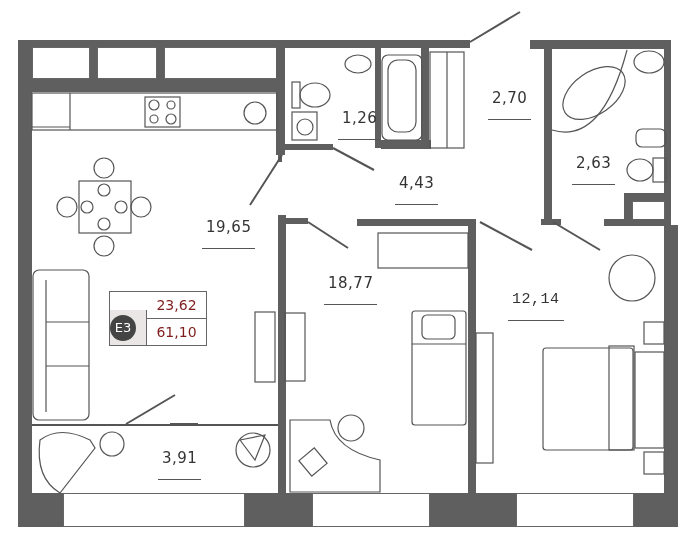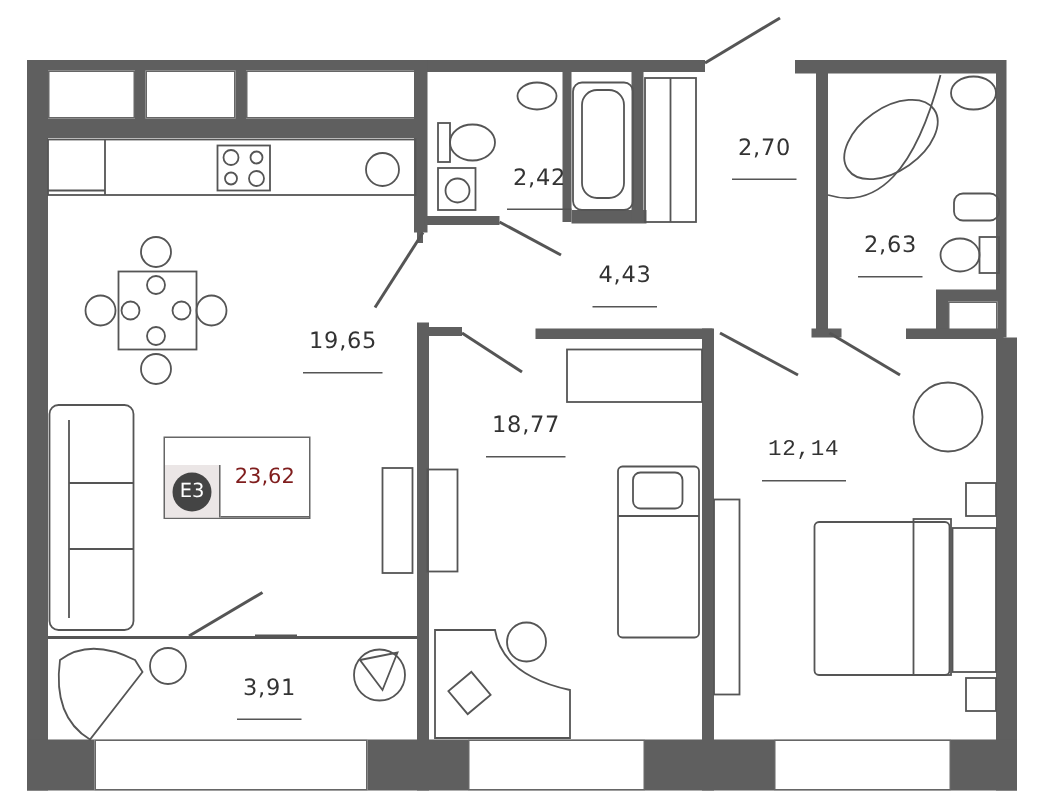--- a/index.html
+++ b/index.html
@@ -2,21 +2,21 @@
 <html><head>
 <meta charset="utf-8">
 <style>
   html,body{margin:0;padding:0;background:#fff;}
   body{width:696px;height:540px;position:relative;overflow:hidden;font-family:"DejaVu Sans",sans-serif;}
   #plan{position:absolute;left:0;top:0;width:696px;height:540px;}
   .wall{position:absolute;background:#5f5f5f;}
   .win{position:absolute;background:#fff;border:1px solid #666;box-sizing:border-box;}
   .room-label{position:absolute;font-size:15px;color:#333;letter-spacing:0.5px;border-bottom:1.3px solid #555;padding:0 4px 12px 4px;line-height:17px;}
   .badge{position:absolute;left:109px;top:291px;width:98px;height:55px;border:1.5px solid #666;box-sizing:border-box;display:flex;background:#fff;}
-  .badge-left{width:36px;background:#ebe6e6;border-right:1.5px solid #666;display:flex;align-items:center;justify-content:center;margin-top:18px;}
+  .badge-left{width:36px;background:#ebe6e6;border-right:1.5px solid #666;display:flex;align-items:center;justify-content:flex-start;margin-top:18px;}
   .badge-circle{width:26px;height:26px;border-radius:50%;background:#444;color:#fff;font-size:13px;display:flex;align-items:center;justify-content:center;}
   .badge-right{flex:1;display:flex;flex-direction:column;}
   .badge-cell{flex:1;display:flex;align-items:center;justify-content:center;font-size:14px;color:#7f1d1d;}
   .badge-cell.top{border-bottom:1.5px solid #666;}
   svg{position:absolute;left:0;top:0;}
 </style>
 </head>
 <body>
 
 <div id="plan">
@@ -134,30 +134,31 @@
       <line x1="282" y1="155" x2="250" y2="205" stroke-width="2"></line>
       <line x1="333" y1="148" x2="374" y2="170" stroke-width="2"></line>
       <line x1="308" y1="222" x2="348" y2="248" stroke-width="2"></line>
       <line x1="480" y1="222" x2="532" y2="250" stroke-width="2"></line>
       <line x1="553" y1="222" x2="600" y2="250" stroke-width="2"></line>
       <line x1="170" y1="424" x2="198" y2="424" stroke-width="2"></line>
     </g>
   </svg>
 
   <div class="room-label" style="left:202px;top:219px;text-align:center;">19,65</div>
-  <div class="room-label" style="left:338px;top:110px;">2,42</div>
+  <div class="room-label" style="left:338px;top:110px;">1,26</div>
   <div class="room-label" style="left:488px;top:90px;">2,70</div>
   <div class="room-label" style="left:395px;top:175px;">4,43</div>
   <div class="room-label" style="left:572px;top:155px;">2,63</div>
   <div class="room-label" style="left:324px;top:275px;">18,77</div>
   <div class="room-label" style="left:508px;top:291px;font-family:Liberation Mono, monospace;">12,14</div>
   <div class="room-label" style="left:158px;top:450px;">3,91</div>
 
   <div class="badge">
     <div class="badge-left">
       <div class="badge-circle">E3</div>
     </div>
     <div class="badge-right">
       <div class="badge-cell top">23,62</div>
+      <div class="badge-cell">61,10</div>
     </div>
   </div>
 
 </div>
 
 </body></html>

